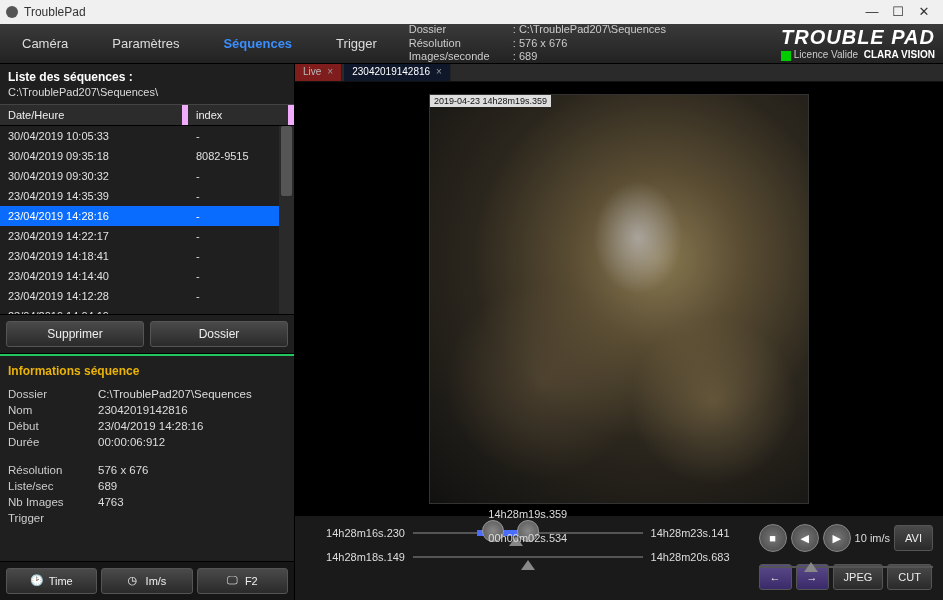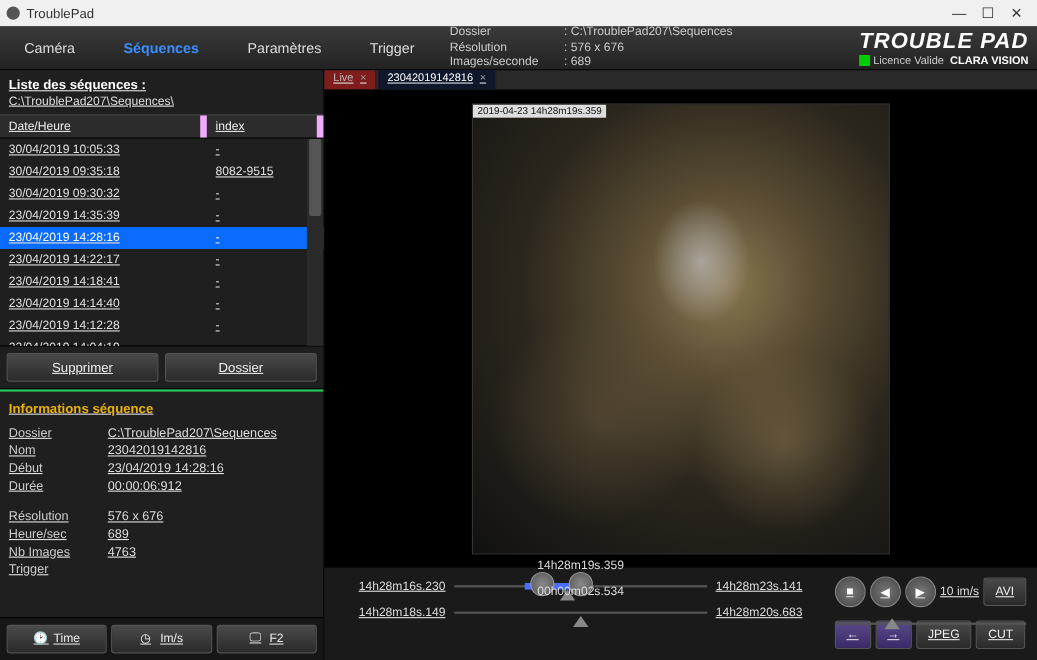--- a/index.html
+++ b/index.html
@@ -21,21 +21,21 @@
 .topnav .brand .bname { font-family: Arial, sans-serif; font-weight: bold; font-style: italic; font-size: 20px; color: #fff; letter-spacing: 1px; }
 .topnav .brand .sub { font-size: 10px; color: #ccc; }
 .topnav .brand .licbox { display:inline-block; width:10px; height:10px; background:#0c0; margin-right:3px; vertical-align:middle; }
 
 
 .viewtabs { height: 18px; background: #2a2a2a; display: flex; align-items: stretch; border-bottom: 1px solid #111; }
 .viewtabs .vtab { font-size: 10px; padding: 2px 8px; background: #7f1d1d; color: #bbb; margin-right: 2px; border-right:1px solid #222; }
 .viewtabs .vtab.sel { background: #0f172a; color: #fff; }
 .viewtabs .vtab .x { margin-left:6px; color:#999; }
 
-.main { display: flex; height: calc(600px - 24px - 40px); text-decoration: underline; }
+.main { display: flex; height: calc(600px - 24px - 40px); }
 
 
 .left { width: 295px; background: #1f1f1f; display: flex; flex-direction: column; border-right: 1px solid #000; }
 .left .hdr { padding: 6px 8px 2px; font-weight: bold; color: #fff; }
 .left .path { padding: 0 8px 6px; font-size: 11px; color: #ddd; }
 .seqtable { flex: 0 0 auto; }
 .seqtable .thead { display: flex; background: #2c2c2c; border-top:1px solid #444; border-bottom:1px solid #000; }
 .seqtable .th { padding: 4px 8px; font-size: 11px; color: #eee; border-right:6px solid #f0abfc; }
 .th.dh { width: 188px; } .th.idx { flex:1; }
 .seqtable .tbody { max-height: 188px; overflow-y: auto; position: relative; }
@@ -100,22 +100,22 @@
   <span class="icon"></span>
   <span>TroublePad</span>
   <span class="spacer"></span>
   <span class="winbtn">—</span>
   <span class="winbtn">☐</span>
   <span class="winbtn">✕</span>
 </div>
 
 <div class="topnav">
   <div class="tab">Caméra</div>
+  <div class="tab">Paramètres</div>
   <div class="tab active">Séquences</div>
-  <div class="tab">Paramètres</div>
   <div class="tab">Trigger</div>
   <div class="info">
     <div class="row"><span>Dossier</span><span>: C:\TroublePad207\Sequences</span></div>
     <div class="row"><span>Résolution</span><span>: 576 x 676</span></div>
     <div class="row"><span>Images/seconde</span><span>: 689</span></div>
   </div>
   <div class="brand">
     <div class="bname">TROUBLE PAD</div>
     <div class="sub"><span class="licbox"></span><span>Licence Valide</span>&nbsp;&nbsp;<span style="font-weight:bold;color:#fff;">CLARA VISION</span></div>
   </div>
@@ -197,21 +197,21 @@
       <div class="irow">
           <span class="k">Durée</span>
           <span>00:00:06:912</span>
         </div>
       <div class="gap"></div>
       <div class="irow">
           <span class="k">Résolution</span>
           <span>576 x 676</span>
         </div>
       <div class="irow">
-          <span class="k">Heure/sec</span>
+          <span class="k">Liste/sec</span>
           <span>689</span>
         </div>
       <div class="irow">
           <span class="k">Nb Images</span>
           <span>4763</span>
         </div>
       <div class="irow">
           <span class="k">Trigger</span>
           <span></span>
         </div>

